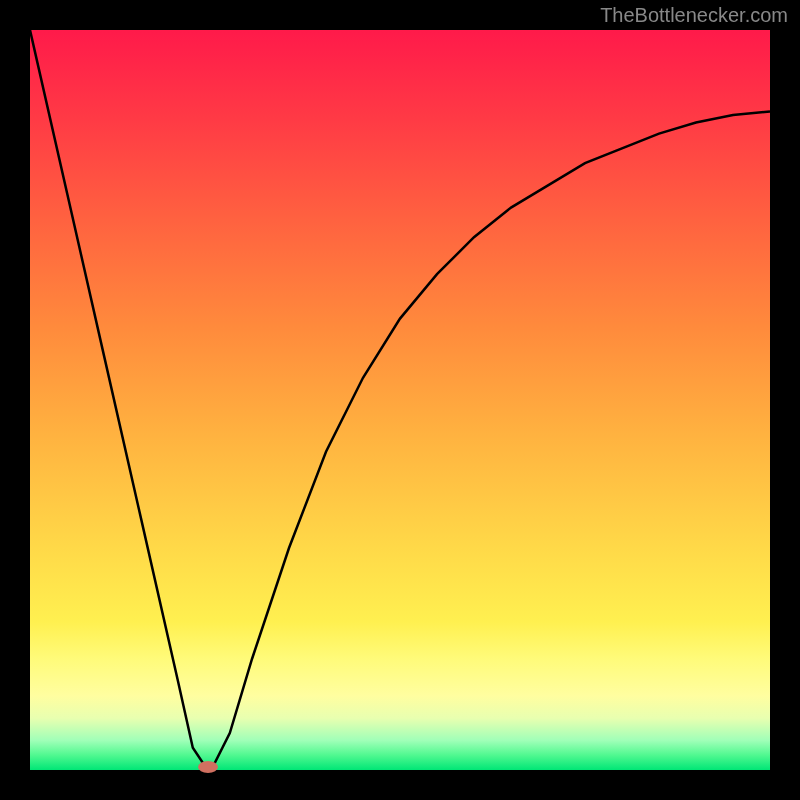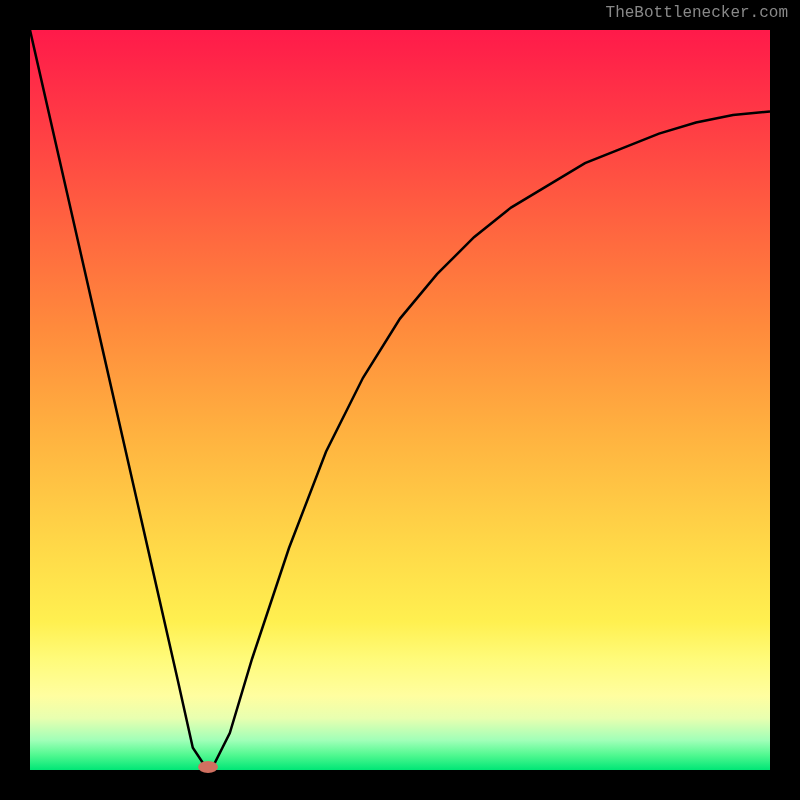--- a/index.html
+++ b/index.html
@@ -12,22 +12,22 @@
       height: 800px;
       background: #000;
       position: relative;
       overflow: hidden;
     }
     .attribution {
       position: absolute;
       top: 4px;
       right: 12px;
       color: #888;
-      font-family: Liberation Mono, monospace;
-      font-size: 16px;
+      font-family: Liberation Sans, sans-serif;
+      font-size: 20px;
       z-index: 10;
     }
     .chart-container {
       position: absolute;
       top: 30px;
       left: 30px;
       width: 740px;
       height: 740px;
     }
     .gradient-bg {

